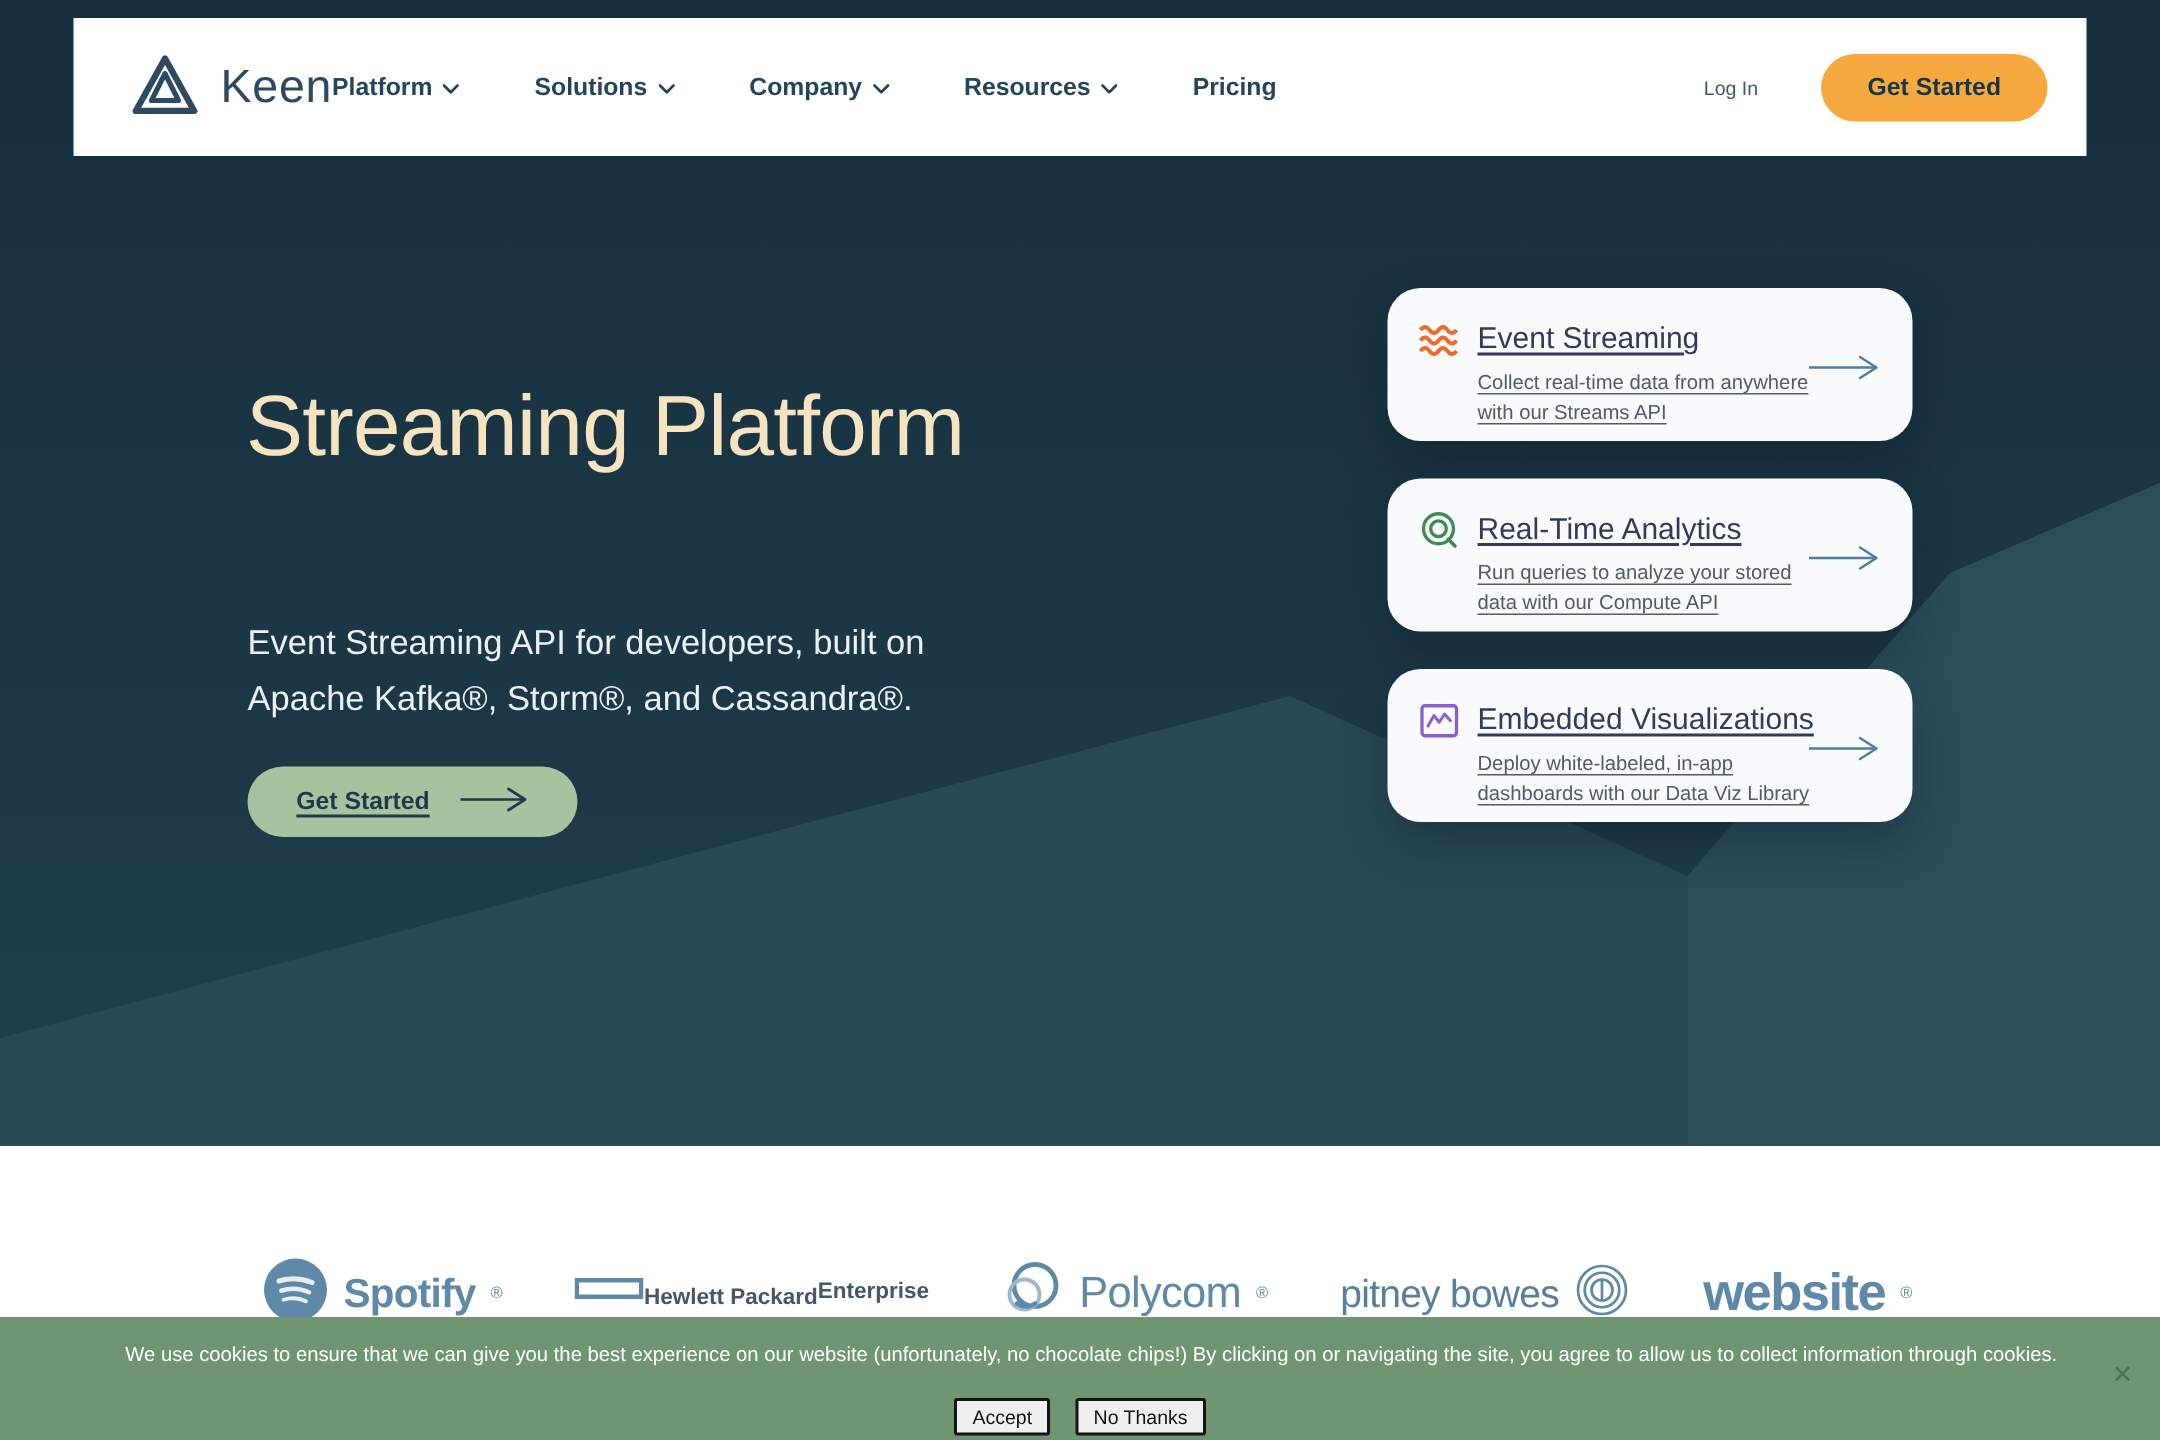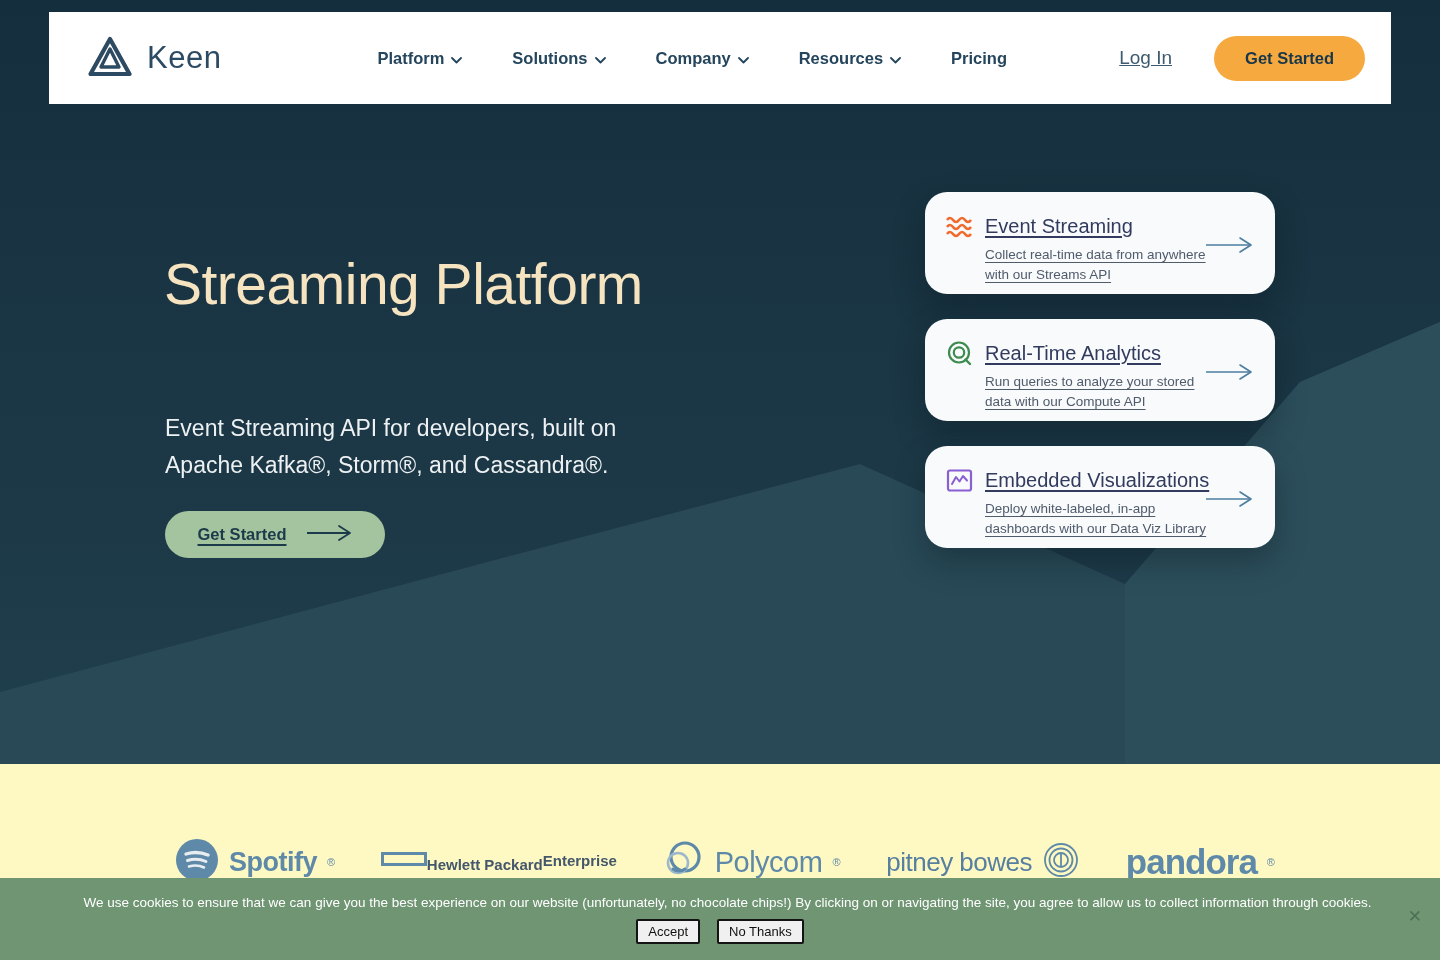--- a/index.html
+++ b/index.html
@@ -17,24 +17,24 @@
     clip-path:polygon(0px 692px,510px 556px,860px 464px,1125px 584px,1300px 382px,1440px 322px,1440px 764px,0px 764px); }
   .mountain-2 { position:absolute; left:0; top:0; width:1440px; height:764px;
     background:#2c4e5b;
     clip-path:polygon(1125px 584px,1300px 382px,1440px 322px,1440px 764px,1125px 764px); }
 
   
   .header { position:absolute; left:49px; top:12px; width:1342px; height:92px;
     background:#ffffff; display:flex; align-items:center; padding:0 26px 0 39px; z-index:20; }
   .brand { display:flex; align-items:center; gap:15px; cursor:pointer; }
   .brand-name { font-size:31px; color:#2d4a63; letter-spacing:.5px; }
-  .nav { display:flex; align-items:center; gap:50px; margin-left:156px; }
+  .nav { display:flex; align-items:center; gap:50px; }
   .nav-item { display:flex; align-items:center; gap:7px; font-size:16.5px; font-weight:700;
     color:#24455c; cursor:pointer; }
-  .login { margin-left:auto; font-size:19px; color:#3d5a6e; cursor:pointer;text-decoration:underline; }
+  .login { margin-left:auto; font-size:13px; color:#3d5a6e; cursor:pointer; }
   .cta-orange { margin-left:42px; background:#f5a93f; color:#173649; font-size:16.5px; font-weight:700;
     border:none; border-radius:24px; padding:13px 31px; cursor:pointer; }
 
   
   .hero-title { position:absolute; left:164px; top:254px; z-index:5;
     font-size:57px; font-weight:400; color:#f6e3c0; line-height:61px; letter-spacing:-.5px; }
   .hero-sub { position:absolute; left:165px; top:410px; z-index:5;
     font-size:23px; color:#edf1f3; line-height:37px; font-weight:400; }
   .cta-green { position:absolute; left:165px; top:511px; z-index:5; width:220px; height:47px;
     background:#a3c49f; border:none; border-radius:26px; display:flex; align-items:center;
@@ -48,38 +48,38 @@
     margin-bottom:25px; box-shadow:0 14px 30px rgba(8,22,32,.35); padding:21px 24px 0 60px; cursor:pointer; }
   .card-icon { position:absolute; left:21px; top:21px; width:27px; height:27px; }
   .card-title { font-size:20px; font-weight:400; color:#323b5e; line-height:26px;
     text-decoration:underline; text-underline-offset:3px; text-decoration-thickness:2px; }
   .card-desc { margin-top:6px; font-size:13.5px; color:#505b6b; line-height:20px;
     text-decoration:underline; text-underline-offset:2.5px; }
   .card-arrow { position:absolute; right:22px; top:44px; }
 
   
   .logos-strip { position:absolute; left:0; top:764px; width:1440px; height:196px;
-    background:#fef9c3; z-index:8; }
+    background:#ffffff; z-index:8; }
   .logos-row { position:absolute; left:175px; top:0; width:1100px; height:196px;
     display:flex; align-items:center; justify-content:space-between; }
   .logo-item { display:flex; align-items:center; gap:10px; }
   .spotify-text { font-size:27px; font-weight:700; color:#5e89a8; letter-spacing:-.5px; }
   .hpe-block { display:flex; flex-direction:row; }
   .hpe-text { font-size:15px; font-weight:700; color:#44576b; line-height:17px; margin-top:4px; }
   .travis-text { font-size:24px; font-weight:500; color:#54718c; }
   .polycom-text { font-size:29px; color:#5e89a8; letter-spacing:-.5px; }
   .pitney-text { font-size:26px; font-weight:500; color:#567fa0; letter-spacing:-.5px; }
   .pandora-text { font-size:35px; font-weight:600; color:#5e89a8; letter-spacing:-1px; }
   .reg { font-size:11px; vertical-align:top; color:#5e89a8; }
 
   
   .cookie { position:absolute; left:0; bottom:0; width:1440px; height:82px;
     background:#6f9573; z-index:30; }
   .cookie-msg { text-align:center; padding-top:17px; font-size:13.5px; font-weight:500; color:#ffffff;padding-left:15px; }
-  .cookie-btns { display:flex; justify-content:center; gap:17px; margin-top:9px; }
+  .cookie-btns { display:flex; justify-content:center; gap:17px; margin-top:22px; }
   .cookie-btn { font-family:"Liberation Sans", sans-serif; font-size:13px; color:#111;
     background:#f0f0f0; border:2px solid #141414; border-radius:2px; padding:3px 10px; cursor:pointer; }
   .cookie-close { position:absolute; right:18px; top:28px; font-size:17px;
     color:rgba(15,40,30,.35); cursor:pointer; }
 </style>
 </head>
 <body>
 
 <div class="hero">
   <div class="mountain-1"></div>
@@ -270,21 +270,21 @@
         <svg width="38" height="38" viewBox="0 0 38 38" fill="none">
           <circle cx="19" cy="19" r="16" stroke="#5e89a8" stroke-width="1.8"></circle>
           <circle cx="19" cy="19" r="11.5" stroke="#5e89a8" stroke-width="1.8"></circle>
           <circle cx="19" cy="19" r="7" stroke="#5e89a8" stroke-width="1.8"></circle>
           <path d="M19 12 V26" stroke="#5e89a8" stroke-width="1.8"></path>
         </svg>
       </span>
     </div>
 
     <div class="logo-item">
-      <span class="pandora-text">pandora</span>
+      <span class="pandora-text">website</span>
         <span class="reg">®</span>
     </div>
 
   </div>
 </div>
 
 <div class="cookie">
   <div class="cookie-msg">We use cookies to ensure that we can give you the best experience on our website (unfortunately, no chocolate chips!) By clicking on or navigating the site, you agree to allow us to collect information through cookies.</div>
   <div class="cookie-btns">
     <button class="cookie-btn">Accept</button>

